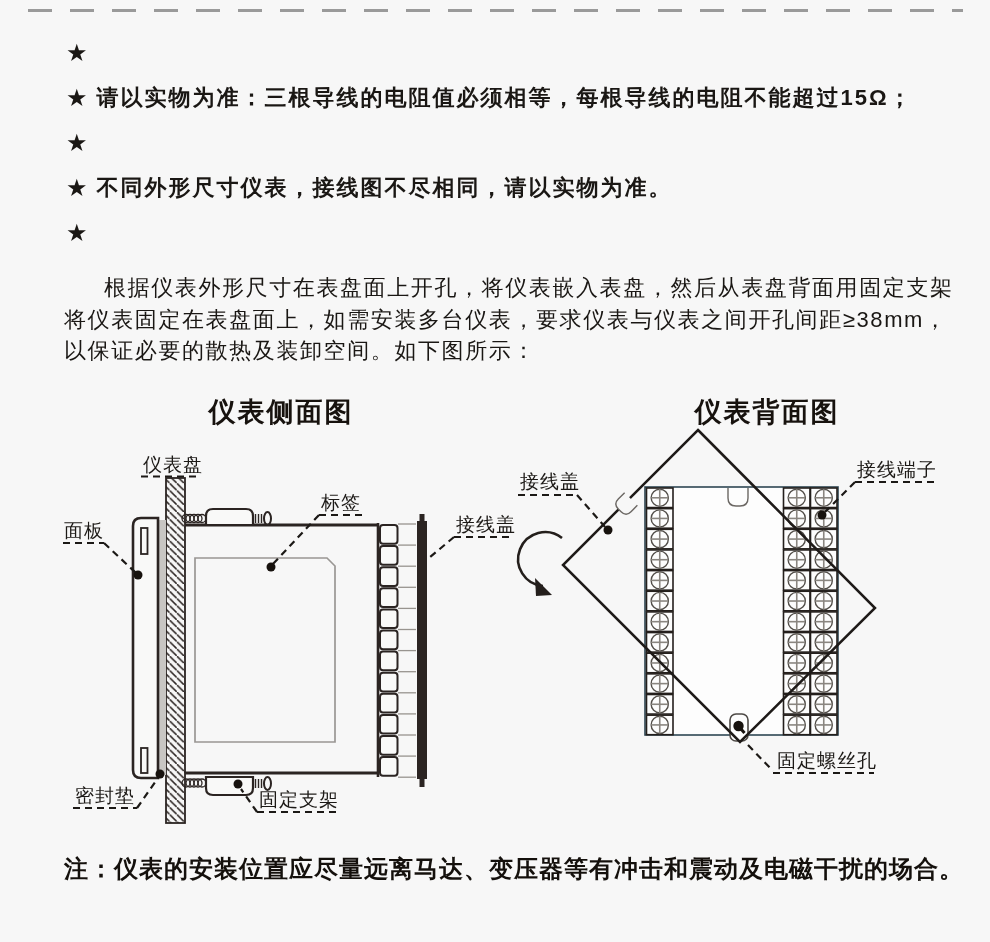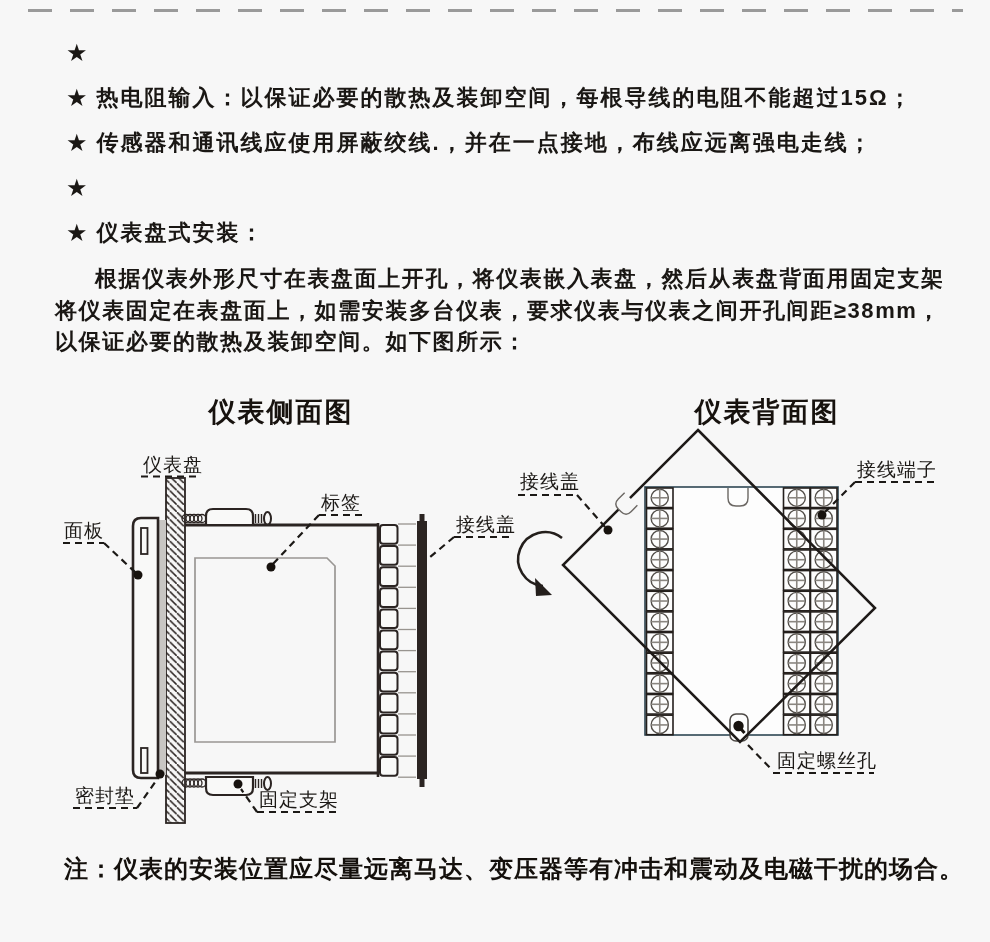--- a/index.html
+++ b/index.html
@@ -16,22 +16,22 @@
     background:repeating-linear-gradient(90deg,#9a9a9a 0 24px,transparent 24px 42px);
   }
   .bullets{position:absolute;left:66px;top:30px;margin:0;padding:0;list-style:none;}
   .bullets li{
     display:flex;align-items:center;height:45px;
     font-size:22px;font-weight:bold;letter-spacing:2px;white-space:nowrap;
   }
   .bullets .star{font-size:24px;margin-right:9px;letter-spacing:0;}
   .para{
     position:absolute;left:55px;top:263px;width:892px;
-    font-size:22px;font-weight:bold;letter-spacing:1.6px;
-    line-height:31.5px;text-indent:40px;margin:0;
+    font-size:22px;font-weight:normal;letter-spacing:1.6px;
+    line-height:31.5px;text-indent:40px;margin:9px;
   }
   .diagram-title{
     position:absolute;top:394px;margin:0;transform:translateX(-50%);
     font-family:Liberation Sans, sans-serif;
     font-size:27px;font-weight:bold;letter-spacing:2px;white-space:nowrap;color:#17120e;
   }
   #title-side{left:281px;}
   #title-back{left:767px;}
   .svg-abs{position:absolute;}
   #side-svg{left:40px;top:440px;}
@@ -51,32 +51,31 @@
 <div class="page">
 
   <div class="top-rule"></div>
 
   <ul class="bullets">
     <li>
       <span class="star">★</span>
     </li>
     <li>
       <span class="star">★</span>
-      <span>热电阻输入：以保证必要的散热及装卸空间，每根导线的电阻不能超过15Ω；</span>
-    </li>
-    <li>
-      <span class="star">★</span>
-      <span>传感器和通讯线应使用屏蔽绞线.，并在一点接地，布线应远离强电走线；</span>
-    </li>
-    <li>
-      <span class="star">★</span>
-    </li>
-    <li>
-      <span class="star">★</span>
-      <span>仪表盘式安装：</span>
+      <span>请以实物为准：三根导线的电阻值必须相等，每根导线的电阻不能超过15Ω；</span>
+    </li>
+    <li>
+      <span class="star">★</span>
+    </li>
+    <li>
+      <span class="star">★</span>
+      <span>不同外形尺寸仪表，接线图不尽相同，请以实物为准。</span>
+    </li>
+    <li>
+      <span class="star">★</span>
     </li>
   </ul>
 
   <p class="para">根据仪表外形尺寸在表盘面上开孔，将仪表嵌入表盘，然后从表盘背面用固定支架将仪表固定在表盘面上，如需安装多台仪表，要求仪表与仪表之间开孔间距≥38mm，以保证必要的散热及装卸空间。如下图所示：</p>
 
   <h3 class="diagram-title" id="title-side">仪表侧面图</h3>
   <h3 class="diagram-title" id="title-back">仪表背面图</h3>
 
   <svg id="side-svg" class="svg-abs" width="480" height="400" viewBox="0 0 480 400">
     <defs>

